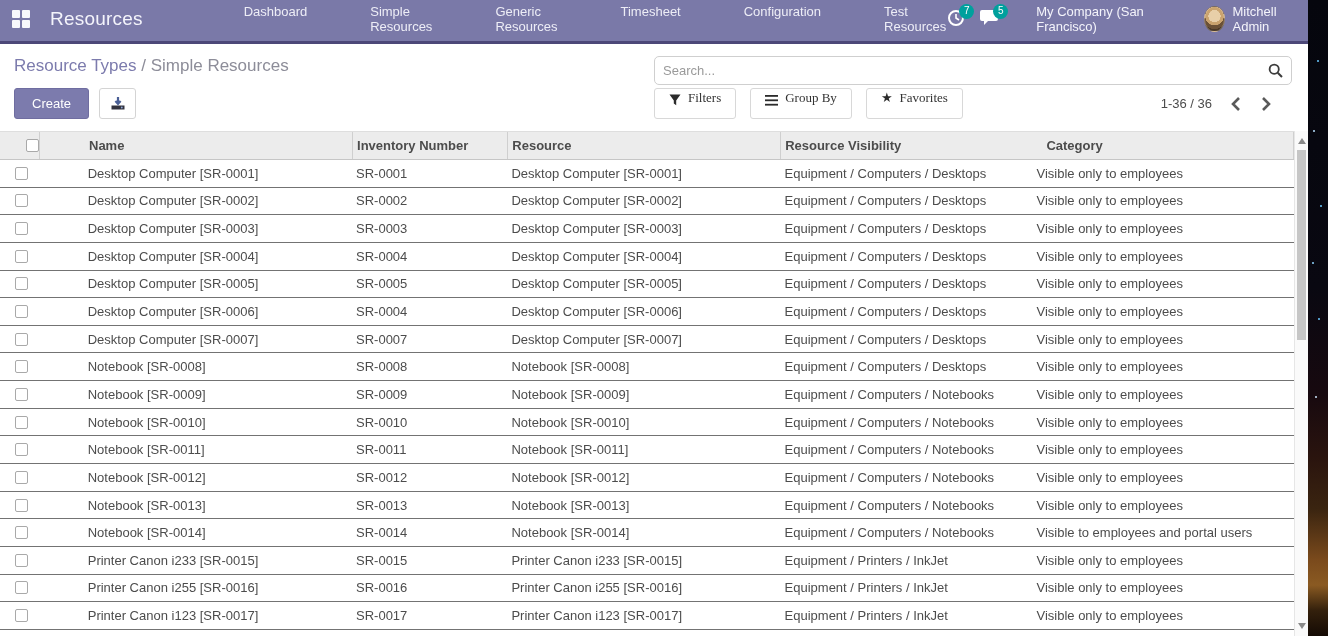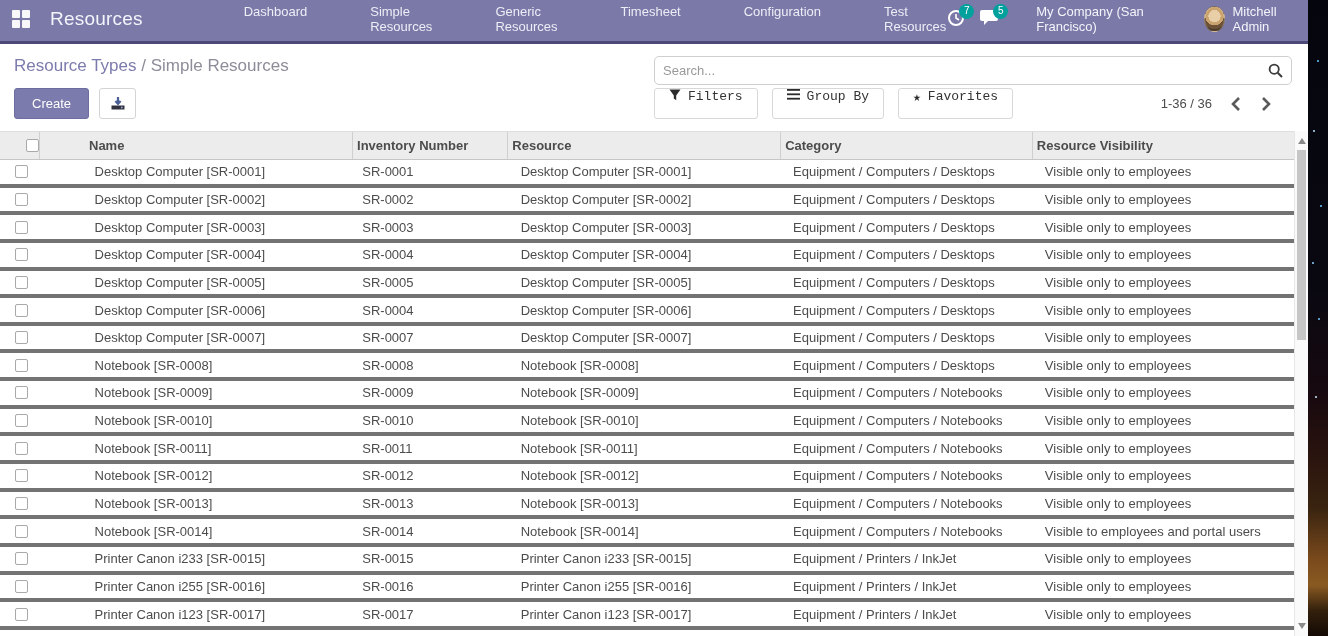--- a/index.html
+++ b/index.html
@@ -39,35 +39,35 @@
   .left-buttons { position:absolute; left:14px; top:44px; display:flex; gap:10px; align-items:center; }
   .btn-create { background:#7c7bad; border:1px solid #6f6da0; color:#fff; font-size:13px; padding:7px 17px; border-radius:3px; cursor:pointer; font-family:inherit; }
   .btn-export { background:#fff; border:1px solid #d4d4d4; border-radius:3px; width:37px; height:31px; display:flex; align-items:center; justify-content:center; cursor:pointer; }
 
   .search-box { position:absolute; left:654px; top:12px; width:638px; height:29px; border:1px solid #cfcfcf; border-radius:5px; display:flex; align-items:center; background:#fff; }
   .search-box input { flex:1; border:none; outline:none; font-size:13px; padding:0 8px; color:#4c4c4c; font-family:inherit; background:transparent; }
   .search-box input::placeholder { color:#9a9a9a; }
   .search-glass { margin-right:8px; cursor:pointer; display:flex; }
 
   .filter-bar { position:absolute; left:654px; top:44px; display:flex; gap:14px; }
-  .fbtn { background:#fff; border:1px solid #d8d8d8; border-radius:3px; height:31px; padding:0 14px; font-size:13px; color:#333;
-    display:flex; align-items:flex-start; gap:7px; cursor:pointer; font-family:Liberation Mono, monospace; }
+  .fbtn { background:#fff; border:1px solid #d8d8d8; border-radius:3px; height:31px; padding:12px 14px; font-size:13px; color:#333;
+    display:flex; align-items:flex-end; gap:7px; cursor:pointer; font-family:Liberation Serif, serif; }
   .fbtn .star-glyph { font-size:13px; color:#2b2b2b; }
 
   .pager { position:absolute; right:36px; top:44px; height:31px; display:flex; align-items:center; gap:18px; font-size:13px; color:#4c4c4c; }
   .pager-arrows { display:flex; gap:20px; }
   .chev { cursor:pointer; display:flex; }
 
   
   .table-area { position:absolute; top:131px; left:0; width:1294px; height:505px; overflow:hidden; background:#fff; }
   .lt-header { display:flex; height:29px; background:#ececec; border-top:1px solid #dedede; border-bottom:1px solid #c6c6c6;
     font-weight:bold; font-size:13px; color:#4c4c4c; }
   .lt-header .th { display:flex; align-items:center; padding-left:4px; border-right:1px solid #cfcfcf; cursor:pointer; }
   .lt-header .th-cb { justify-content:flex-start; padding-left:15px; }
-  .row { display:flex; height:27.65px; border-bottom:4px solid #737373; font-size:13px; color:#4c4c4c; background:#fff; cursor:pointer;gap:8px; }
+  .row { display:flex; height:27.65px; border-bottom:1px solid #737373; font-size:13px; color:#4c4c4c; background:#fff; cursor:pointer; }
   .row .td { display:flex; align-items:center; padding-left:4px; overflow:hidden; white-space:nowrap; }
   .c-cb { width:40px; }
   .c-name { width:278px;margin-left:45px; }
   .c-inv { width:161px; }
   .c-res { width:283px; }
   .c-cat { width:261px; }
   .c-vis { width:271px; }
   .cb { width:13px; height:13px; border:1px solid #a9a9a9; border-radius:2px; background:#fff; margin-left:11px; cursor:pointer; flex:0 0 auto; }
   .th-cb .cb { margin-left:0; }
 
@@ -197,22 +197,22 @@
     </div>
 
     <div class="table-area">
       <div class="lt-header">
         <div class="th th-cb c-cb">
           <span class="cb" style="margin-left:11px"></span>
         </div>
         <div class="th c-name">Name</div>
         <div class="th c-inv">Inventory Number</div>
         <div class="th c-res">Resource</div>
+        <div class="th c-vis" style="border-right:none">Resource Visibility</div>
         <div class="th c-cat">Category</div>
-        <div class="th c-vis" style="border-right:none">Resource Visibility</div>
       </div>
       <div>
       <div class="row">
         <div class="td c-cb">
               <span class="cb"></span>
             </div>
         <div class="td c-name">Desktop Computer [SR-0001]</div>
         <div class="td c-inv">SR-0001</div>
         <div class="td c-res">Desktop Computer [SR-0001]</div>
         <div class="td c-cat">Equipment / Computers / Desktops</div>

